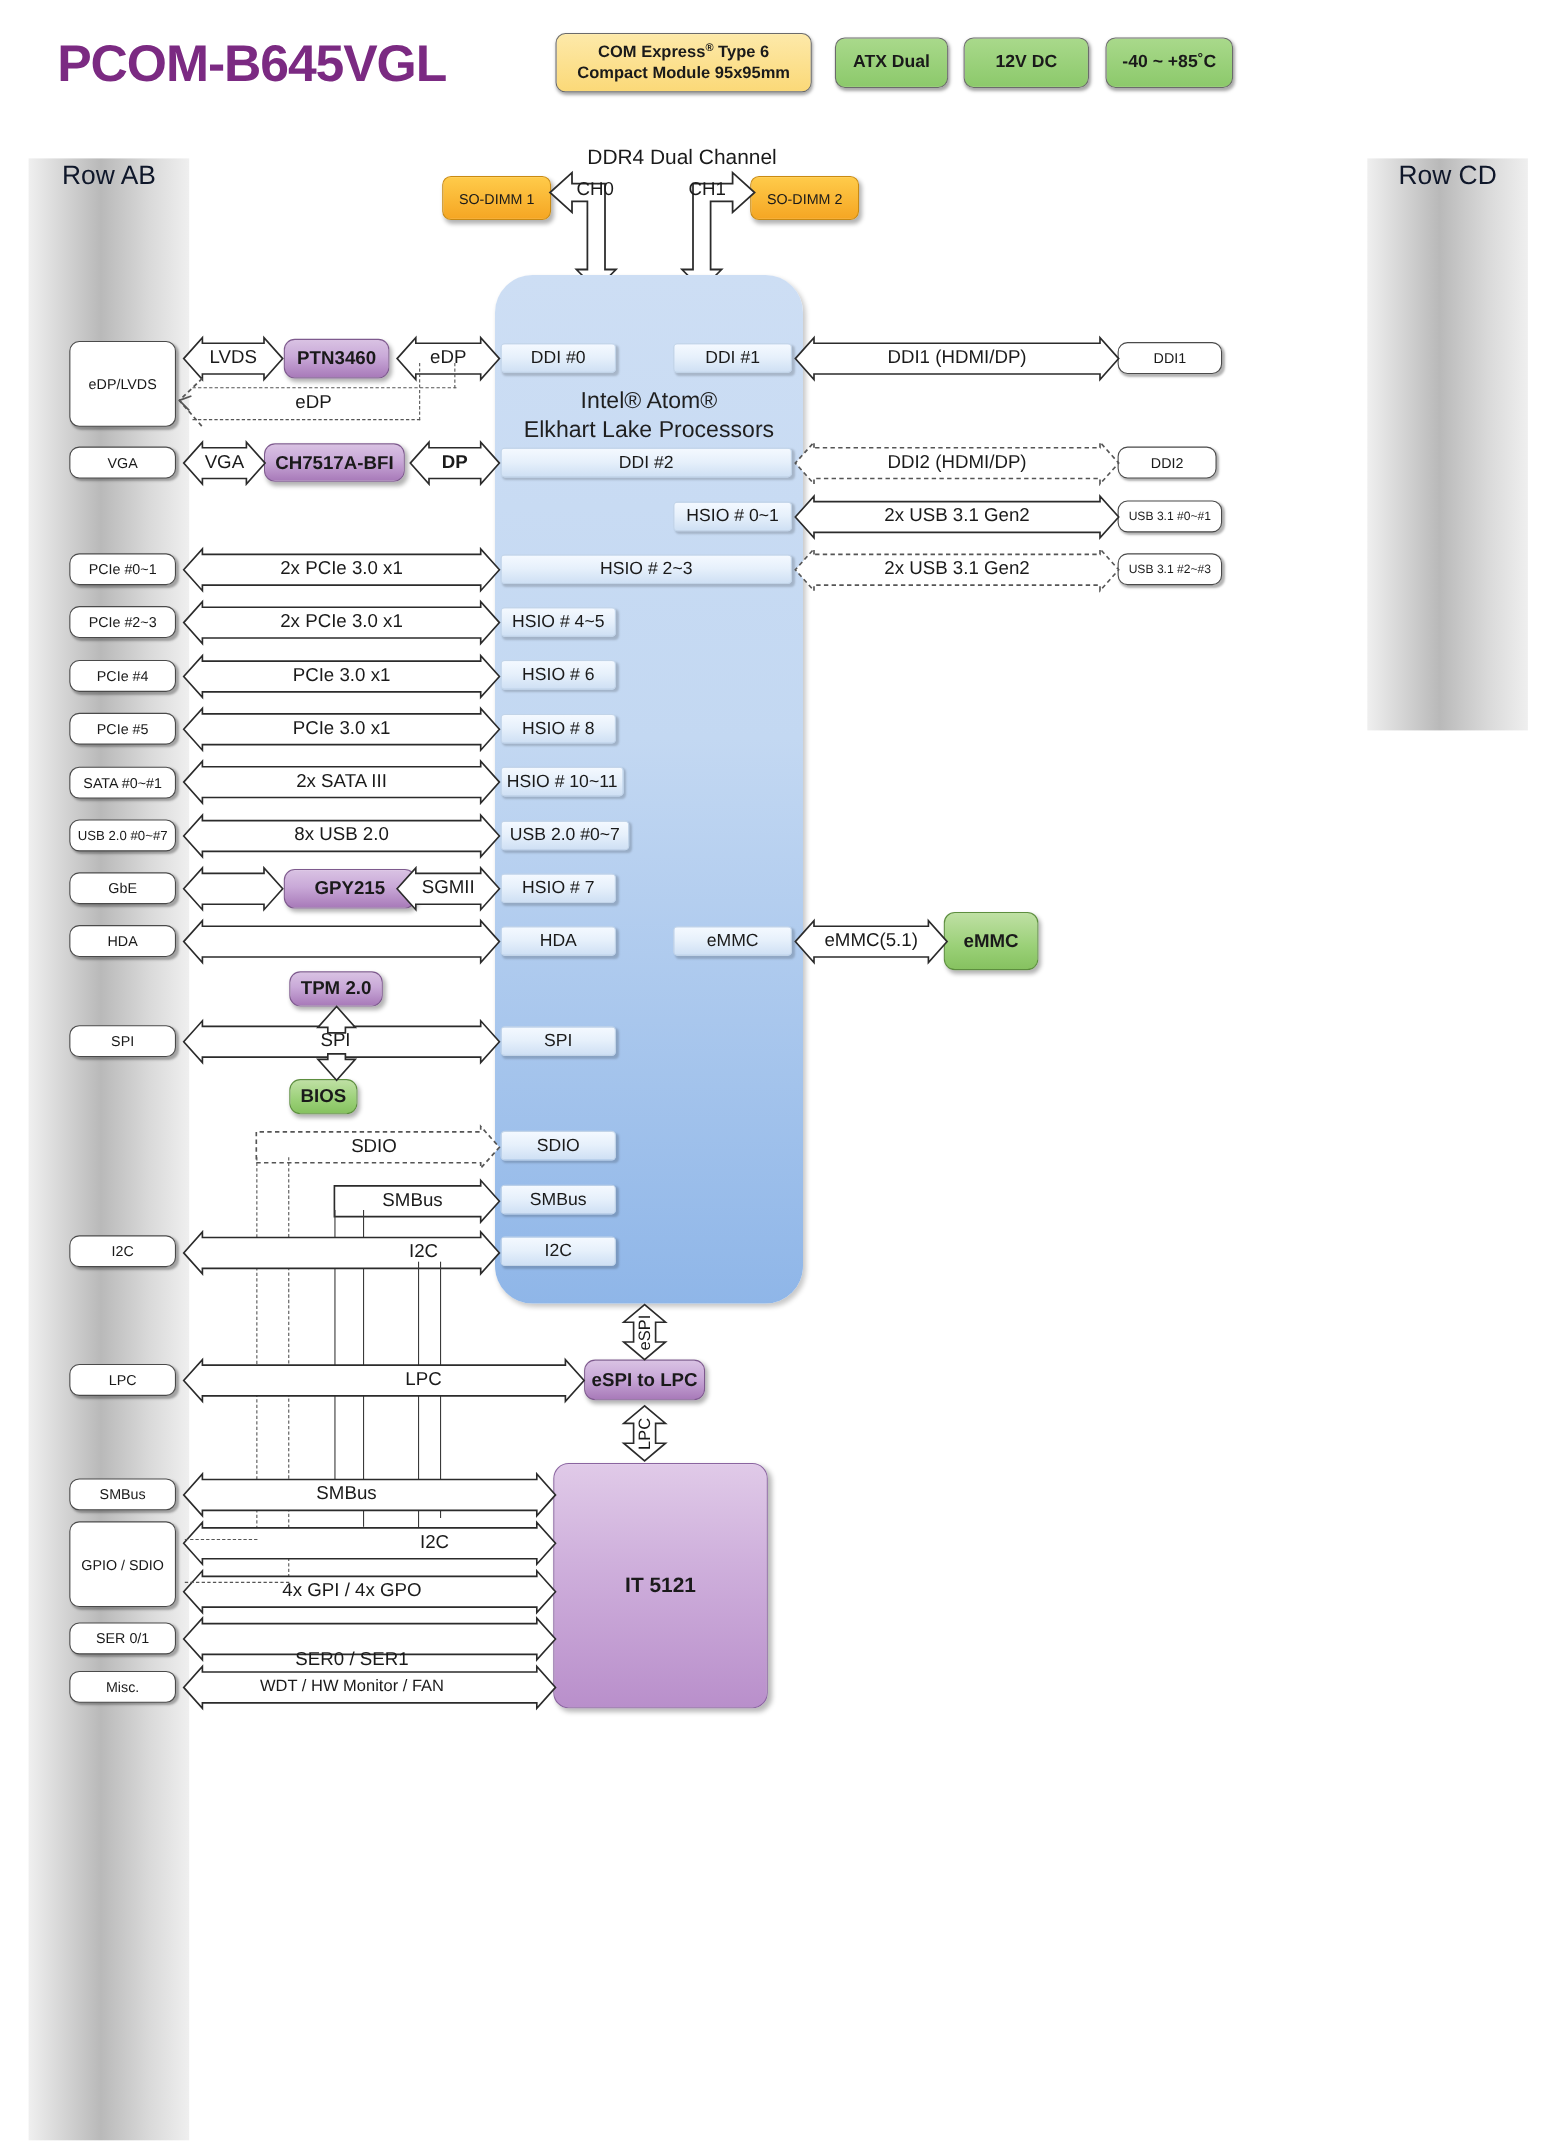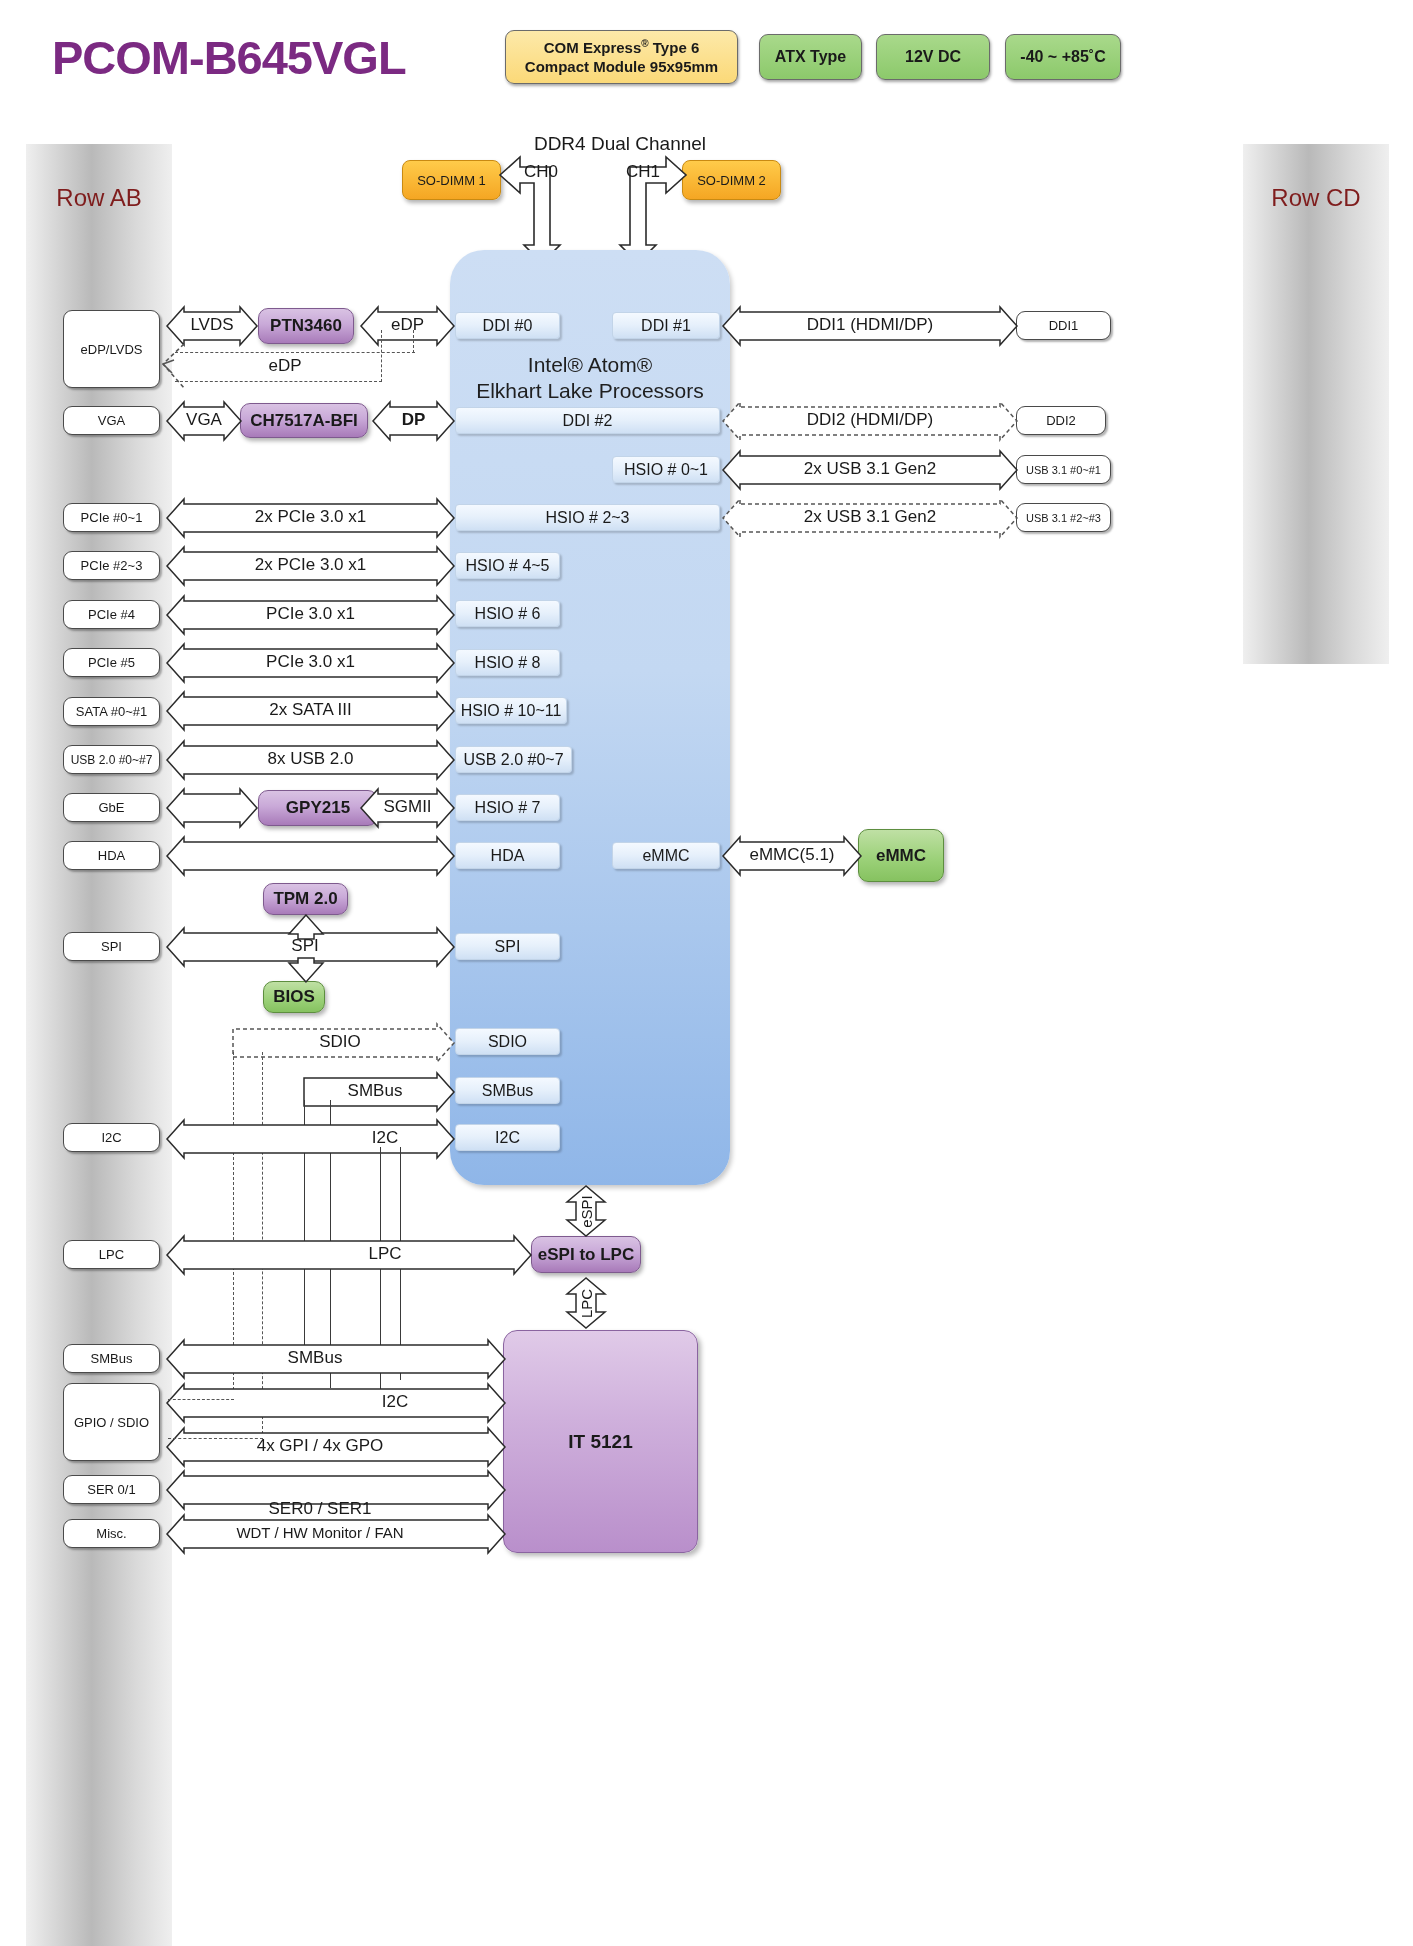--- a/index.html
+++ b/index.html
@@ -12,21 +12,21 @@
   #title{left:52px;top:30px;font-size:47px;font-weight:bold;color:#7b2a82;letter-spacing:-1px;}
   .hdr-box{border:1.5px solid #6b6b6b;border-radius:9px;display:flex;align-items:center;
            justify-content:center;text-align:center;font-weight:bold;line-height:1.25;
            box-shadow:1px 2px 3px rgba(0,0,0,.35);}
   .hdr-yellow{background:linear-gradient(to bottom,#fde9a9,#fbd978);font-size:15px;}
   .hdr-green{background:linear-gradient(to bottom,#a9d98b,#8cc96b);font-size:16px;}
   .sup{font-size:10px;vertical-align:super;}
 
   
   .rail{background:linear-gradient(to right,#efefef,#b9b9b9 45%,#d9d9d9 75%,#efefef);}
-  .rail-label{font-size:24px;color:#7f1d1d;text-align:center;width:100%;margin-top:38px;}
+  .rail-label{font-size:24px;color:#0f172a;text-align:center;width:100%;}
 
   
   .pinbox{background:#fff;border:1.3px solid #4a4a4a;border-radius:9px;
           display:flex;align-items:center;justify-content:center;font-size:13px;
           box-shadow:2px 2px 2px rgba(0,0,0,.30);text-align:center;}
 
   
   #cpu{background:linear-gradient(to bottom,#cddef4 0%,#c3d8f2 45%,#8fb6e8 100%);
        border-radius:34px;box-shadow:2px 3px 5px rgba(0,0,0,.22);}
   #cpu-name{width:100%;text-align:center;font-size:21px;line-height:1.25;color:#1f1f1f;}
@@ -62,21 +62,21 @@
 <body>
 
 <div class="abs" id="title">PCOM-B645VGL</div>
 
 <div class="abs hdr-box hdr-yellow" style="left:505px;top:30px;width:233px;height:54px;">
   <div>
     <span>COM Express<span class="sup">®</span> Type 6</span><br>
     <span>Compact Module 95x95mm</span>
   </div>
 </div>
-<div class="abs hdr-box hdr-green" style="left:759px;top:34px;width:103px;height:46px;">ATX  Type</div>
+<div class="abs hdr-box hdr-green" style="left:759px;top:34px;width:103px;height:46px;">ATX  Dual</div>
 <div class="abs hdr-box hdr-green" style="left:876px;top:34px;width:114px;height:46px;">12V DC</div>
 <div class="abs hdr-box hdr-green" style="left:1005px;top:34px;width:116px;height:46px;">-40 ~ +85˚C</div>
 
 <div class="abs rail" style="left:26px;top:144px;width:146px;height:1802px;"></div>
 <div class="abs rail-label" style="left:26px;top:146px;width:146px;">Row AB</div>
 
 <div class="abs rail" style="left:1243px;top:144px;width:146px;height:520px;"></div>
 <div class="abs rail-label" style="left:1243px;top:146px;width:146px;">Row CD</div>
 
 <div class="abs" style="left:470px;top:133px;width:300px;text-align:center;font-size:19px;">DDR4 Dual Channel</div>

